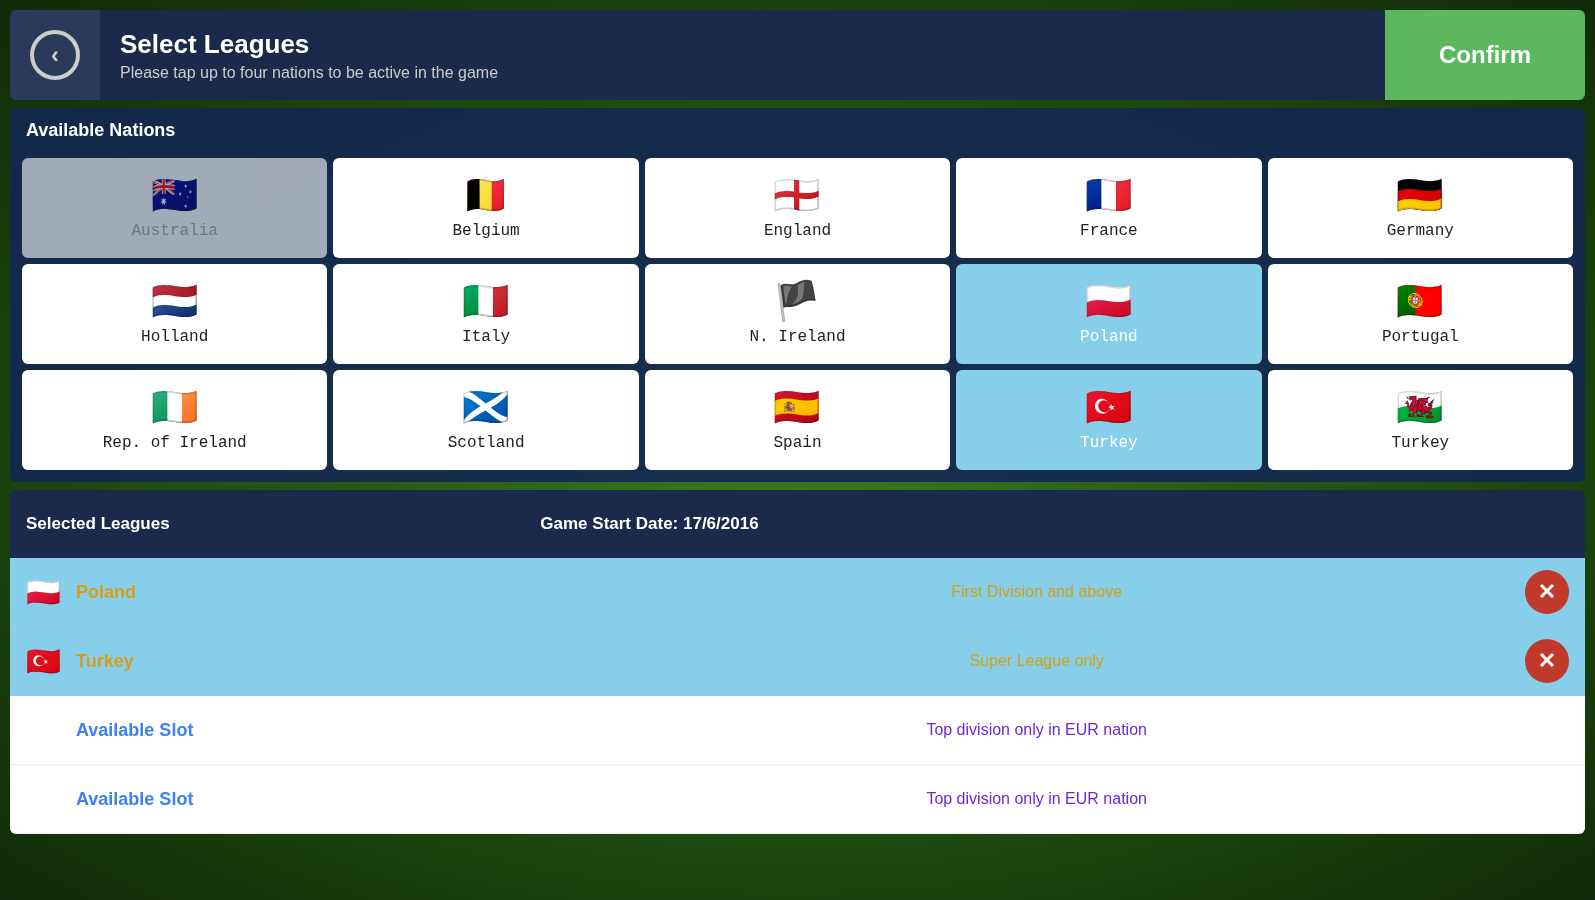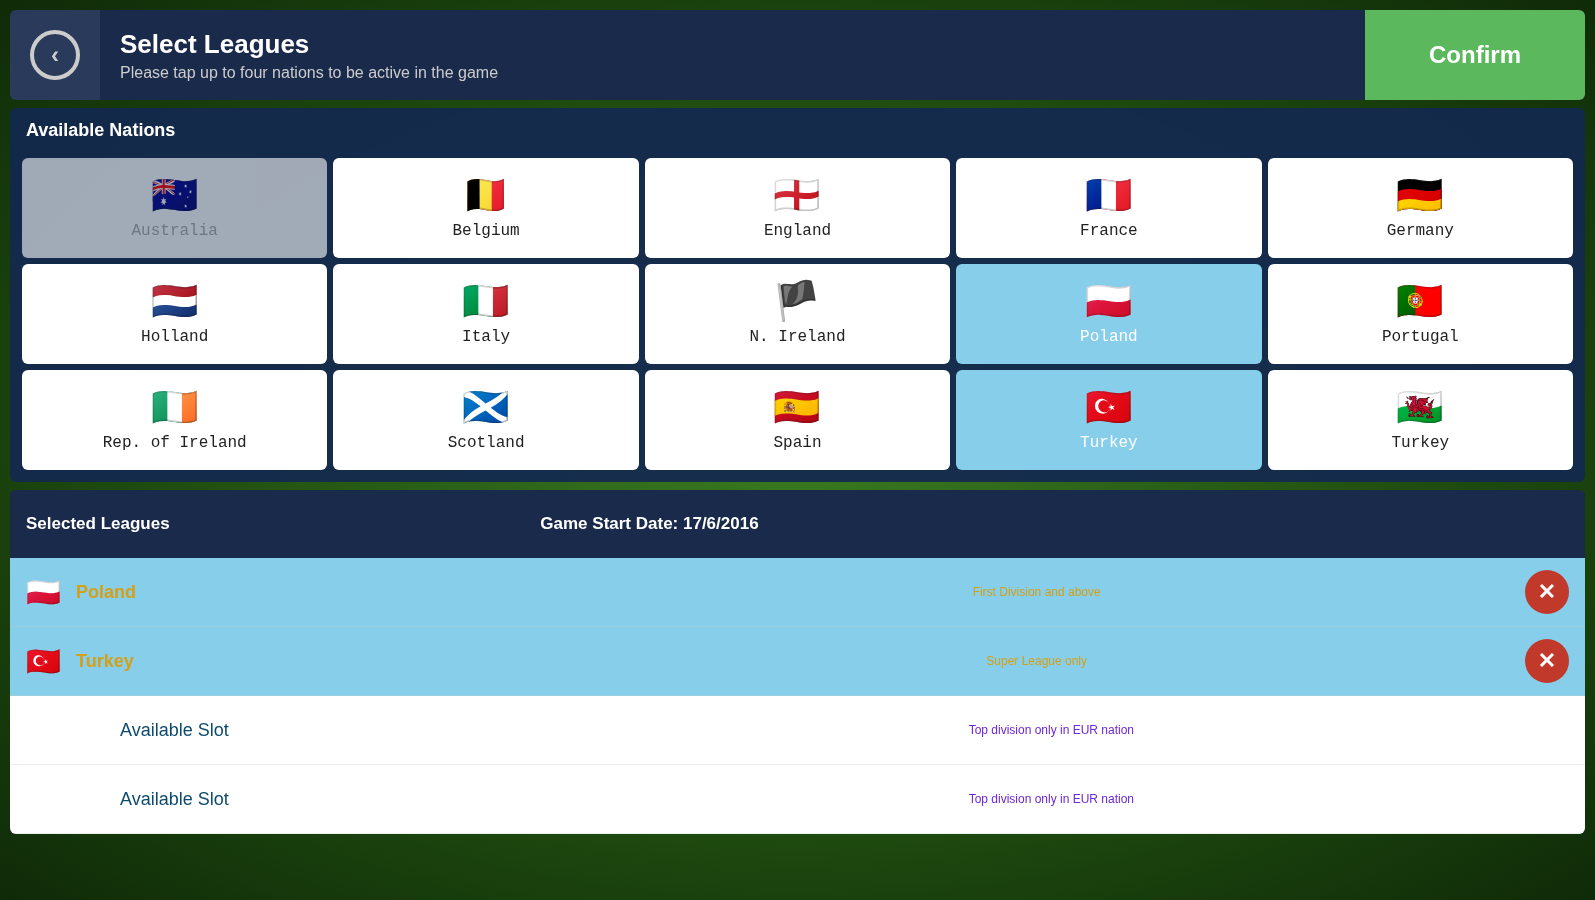--- a/index.html
+++ b/index.html
@@ -71,21 +71,21 @@
       font-size: 26px;
       font-weight: bold;
     }
     .header-subtitle {
       color: #ccc;
       font-size: 16px;
       margin-top: 4px;
     }
     .confirm-btn {
       background: #5cb85c;
-      width: 220px;
+      width: 200px;
       display: flex;
       align-items: center;
       justify-content: center;
       cursor: pointer;
       flex-shrink: 0;
     }
     .confirm-btn span {
       color: white;
       font-size: 24px;
       font-weight: bold;
@@ -186,27 +186,26 @@
     }
     .league-country {
       flex: 1;
       font-size: 18px;
       font-weight: 600;
     }
     .league-row.active-row .league-country {
       color: #d4a017;
     }
     .league-row.empty-row .league-country {
-      color: #0c4a6e;
-      font-weight: normal;
-      margin-left: 44px;
+      color: #3b82f6;
+      font-weight: bold;
     }
     .league-division {
       flex: 2;
-      font-size: 12px;
+      font-size: 16px;
       text-align: center;
     }
     .league-row.active-row .league-division {
       color: #d4a017;
     }
     .league-row.empty-row .league-division {
       color: #6d28d9;
     }
     .remove-btn {
       width: 44px;

